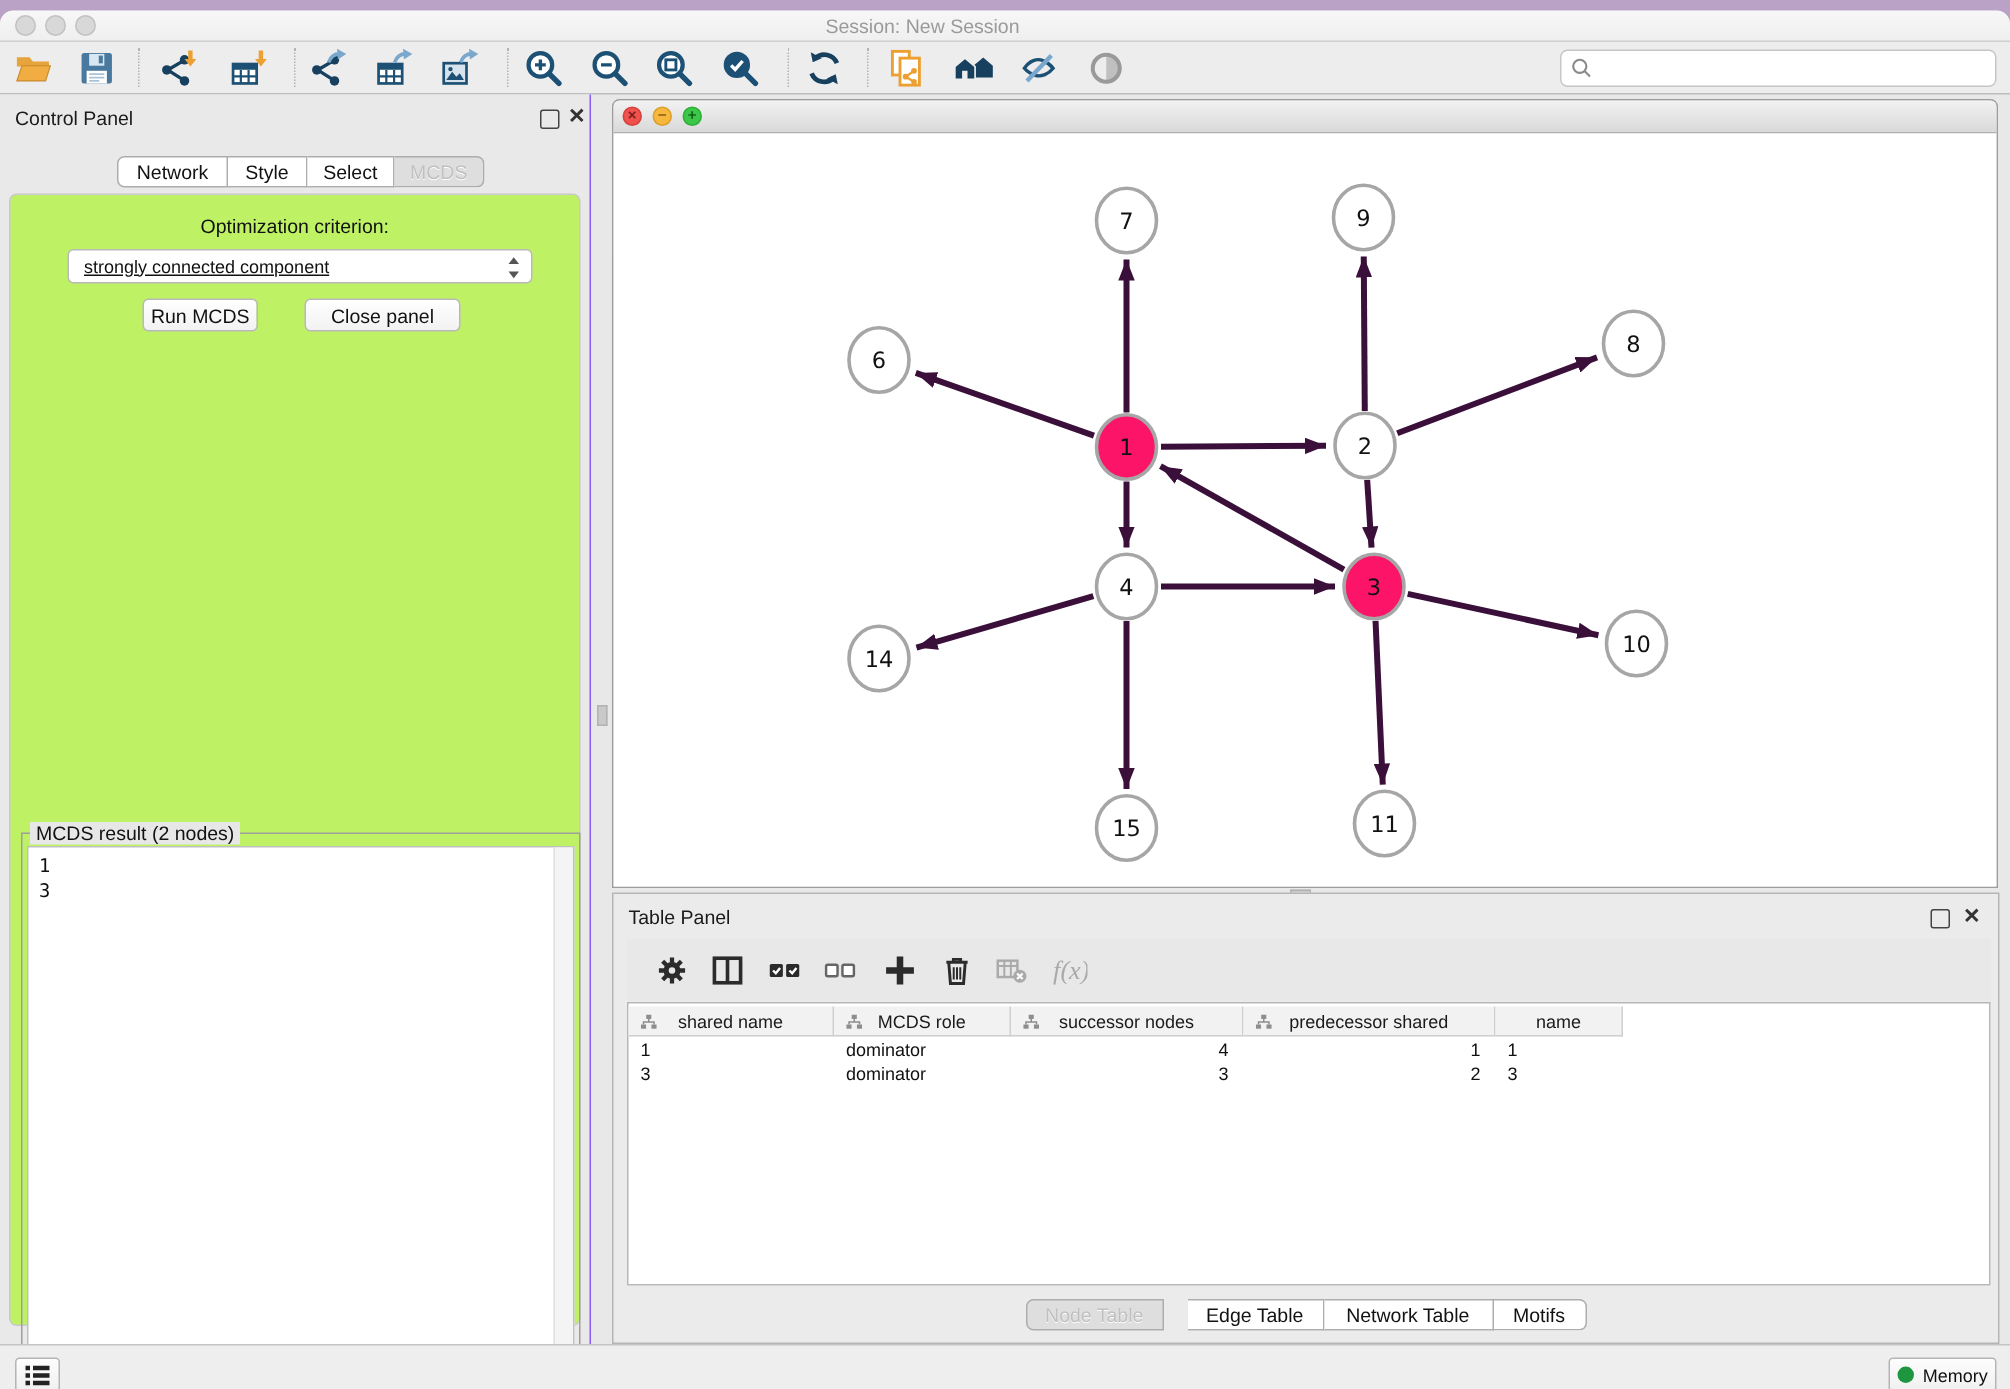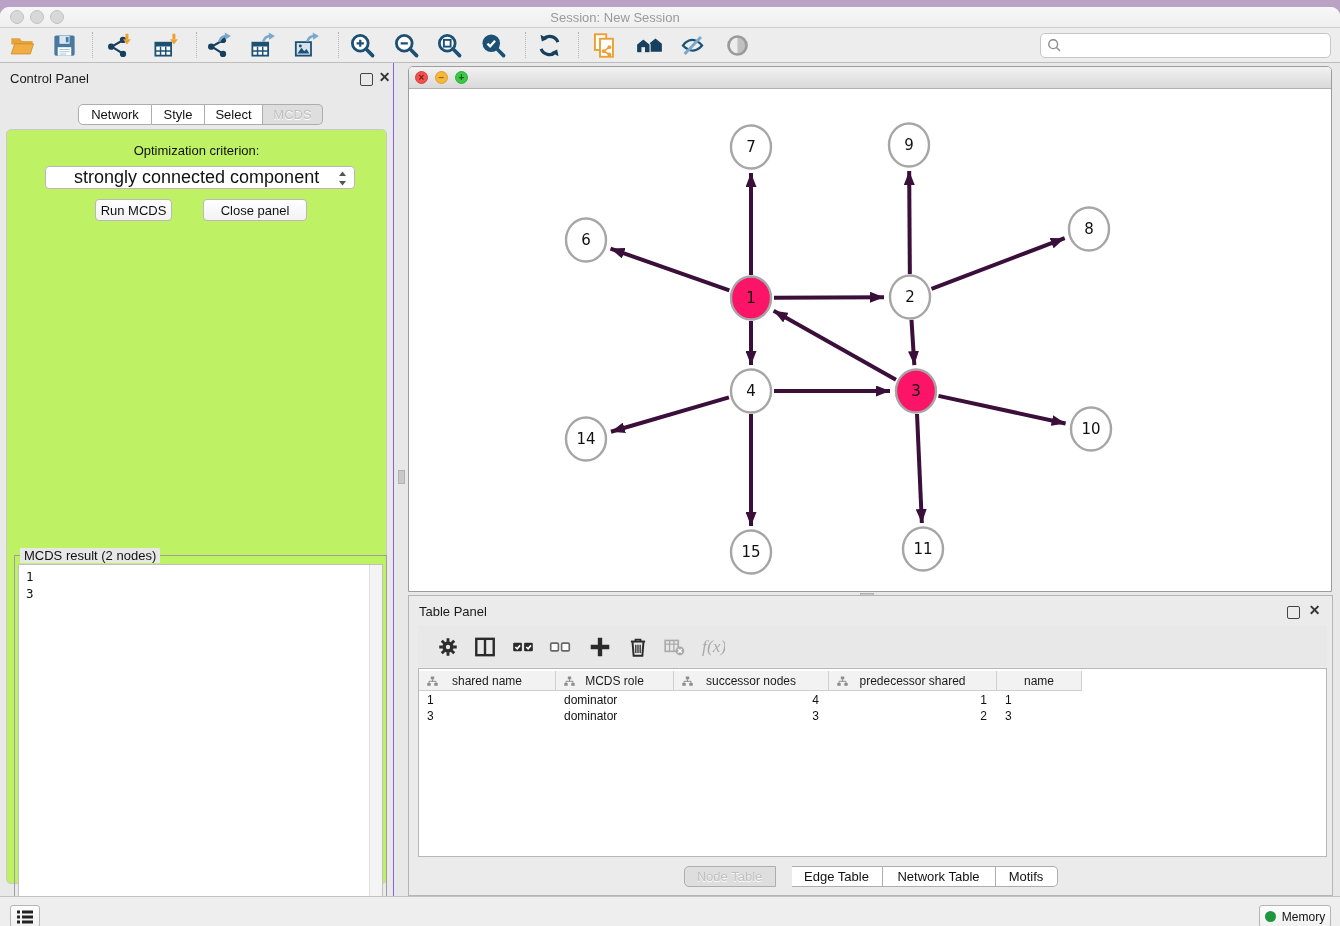--- a/index.html
+++ b/index.html
@@ -41,22 +41,22 @@
   .seg { border:1px solid #adadad; border-left:none; background:#fff; color:#111;
     font-size:13px; display:flex; align-items:center; justify-content:center; cursor:pointer; }
   .seg:first-child { border-left:1px solid #adadad; border-radius:5px 0 0 5px; }
   .seg:last-child { border-radius:0 5px 5px 0; }
   .seg.sel { background:#dedede; color:#c0c0c0; text-shadow:0 1px 0 #fff; }
 
   .cp-body { position:absolute; left:6px; top:66px; right:6px; bottom:12px;
     border:1px solid #c9c9c9; border-radius:5px; background:#bef264; }
   .opt-label { position:absolute; left:0; right:0; top:13px; text-align:center; font-size:13px; color:#111; }
   .dropdown { position:absolute; left:38px; top:36px; width:310px; height:23px; background:#fff;
-    border:1px solid #b9b9b9; border-radius:4px; font-size:18px; color:#111;
-    display:flex; align-items:center; padding-left:28px; cursor:pointer; }
+    border:1px solid #b9b9b9; border-radius:4px; font-size:12px; color:#111;
+    display:flex; align-items:center; padding-left:10px; cursor:pointer;text-decoration:underline; }
   .dd-arrows { position:absolute; right:6px; top:3px; }
   .cp-btn { position:absolute; height:22px; background:linear-gradient(#ffffff,#f2f2f2);
     border:1px solid #b9b9b9; border-radius:4px; font-size:13px; color:#111;
     display:flex; align-items:center; justify-content:center; cursor:pointer; }
 
   .result-fieldset { position:absolute; left:7px; top:425px; width:373px; height:379px;
     border:1px solid #9e9e9e; }
   .result-legend { position:absolute; left:5px; top:-8px; background:#e7e7e7; padding:0 4px;
     font-size:13px; color:#111; }
   .result-area { position:absolute; left:3px; top:8px; right:3px; bottom:3px; background:#fff;

